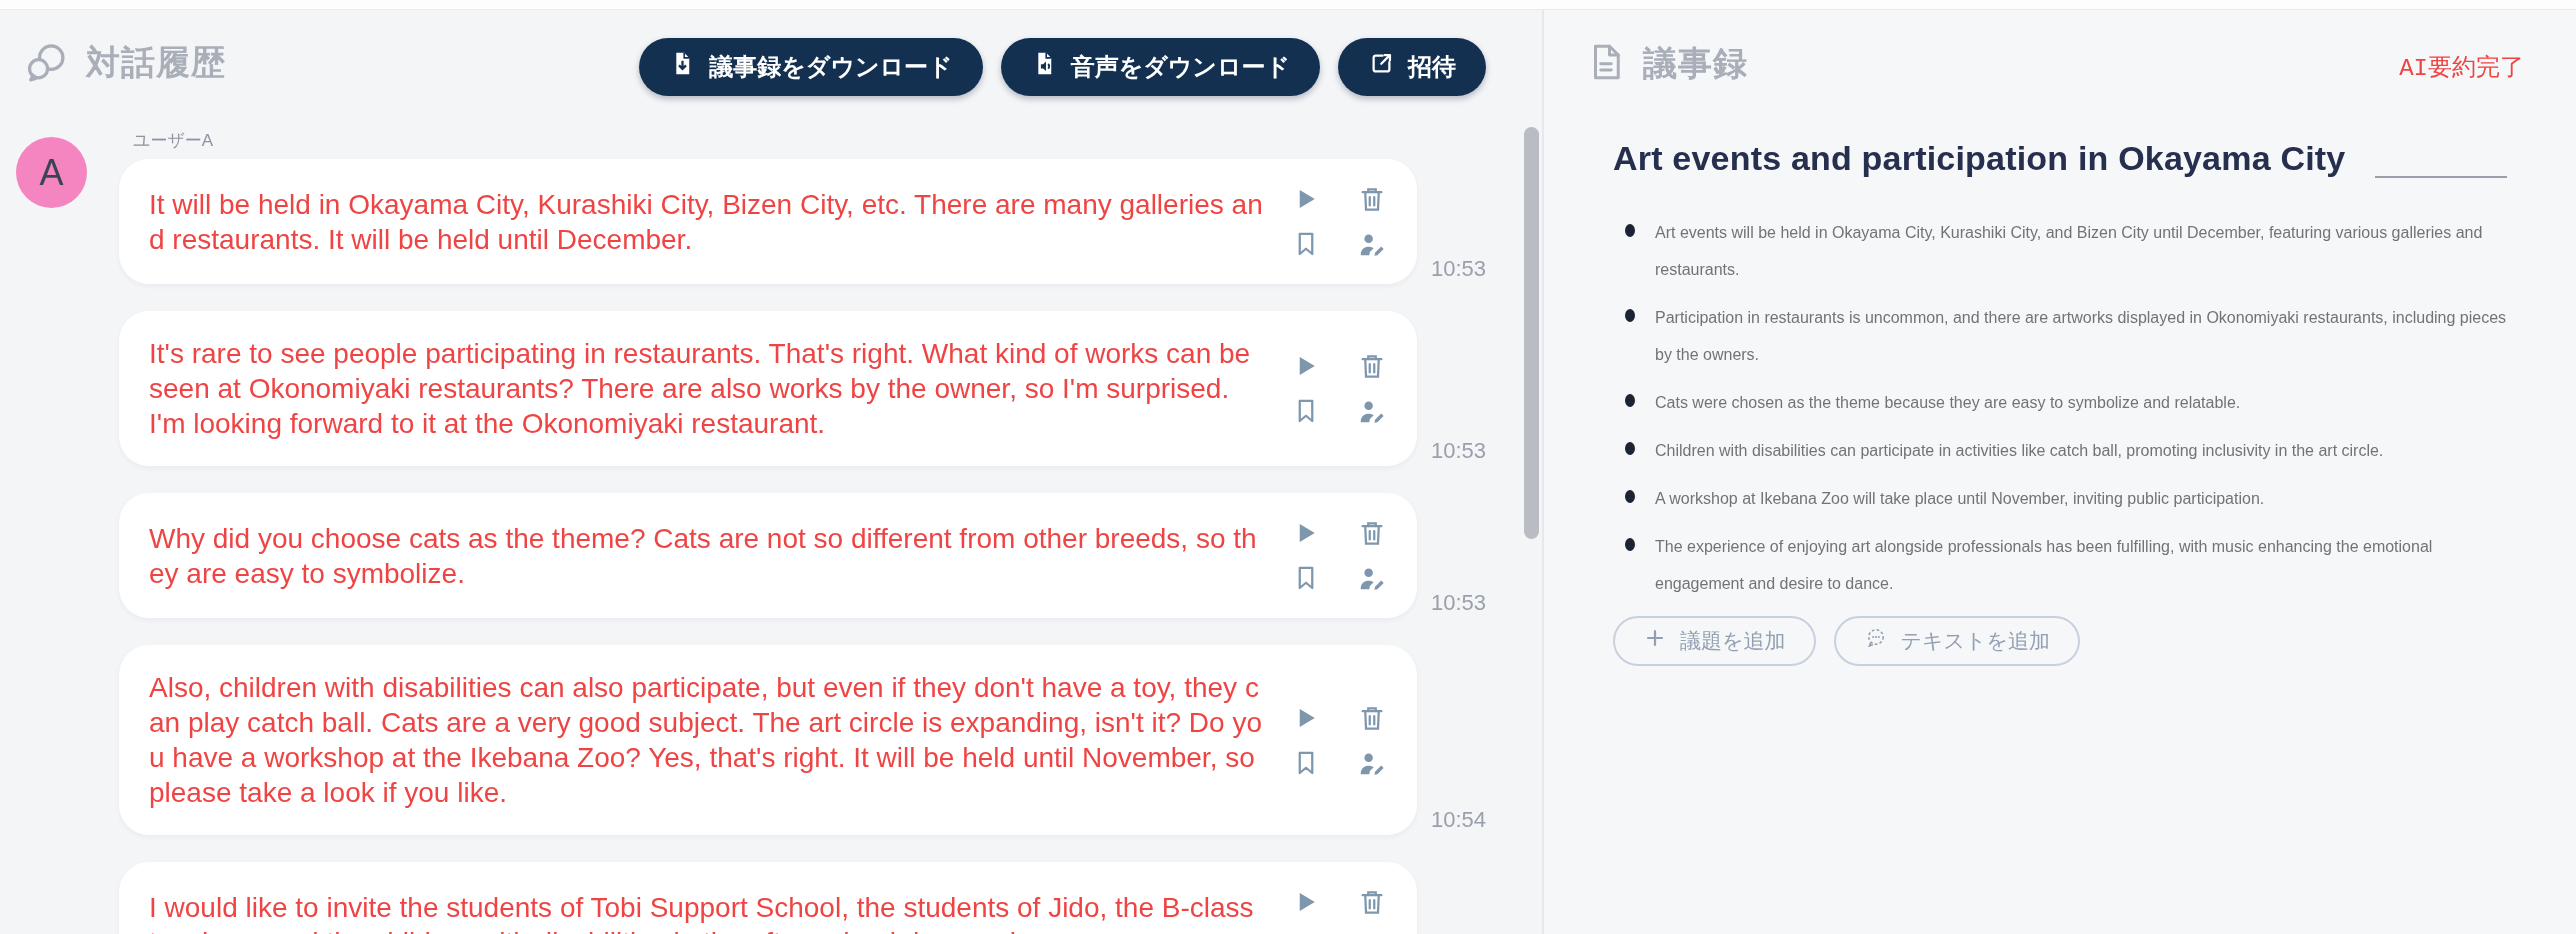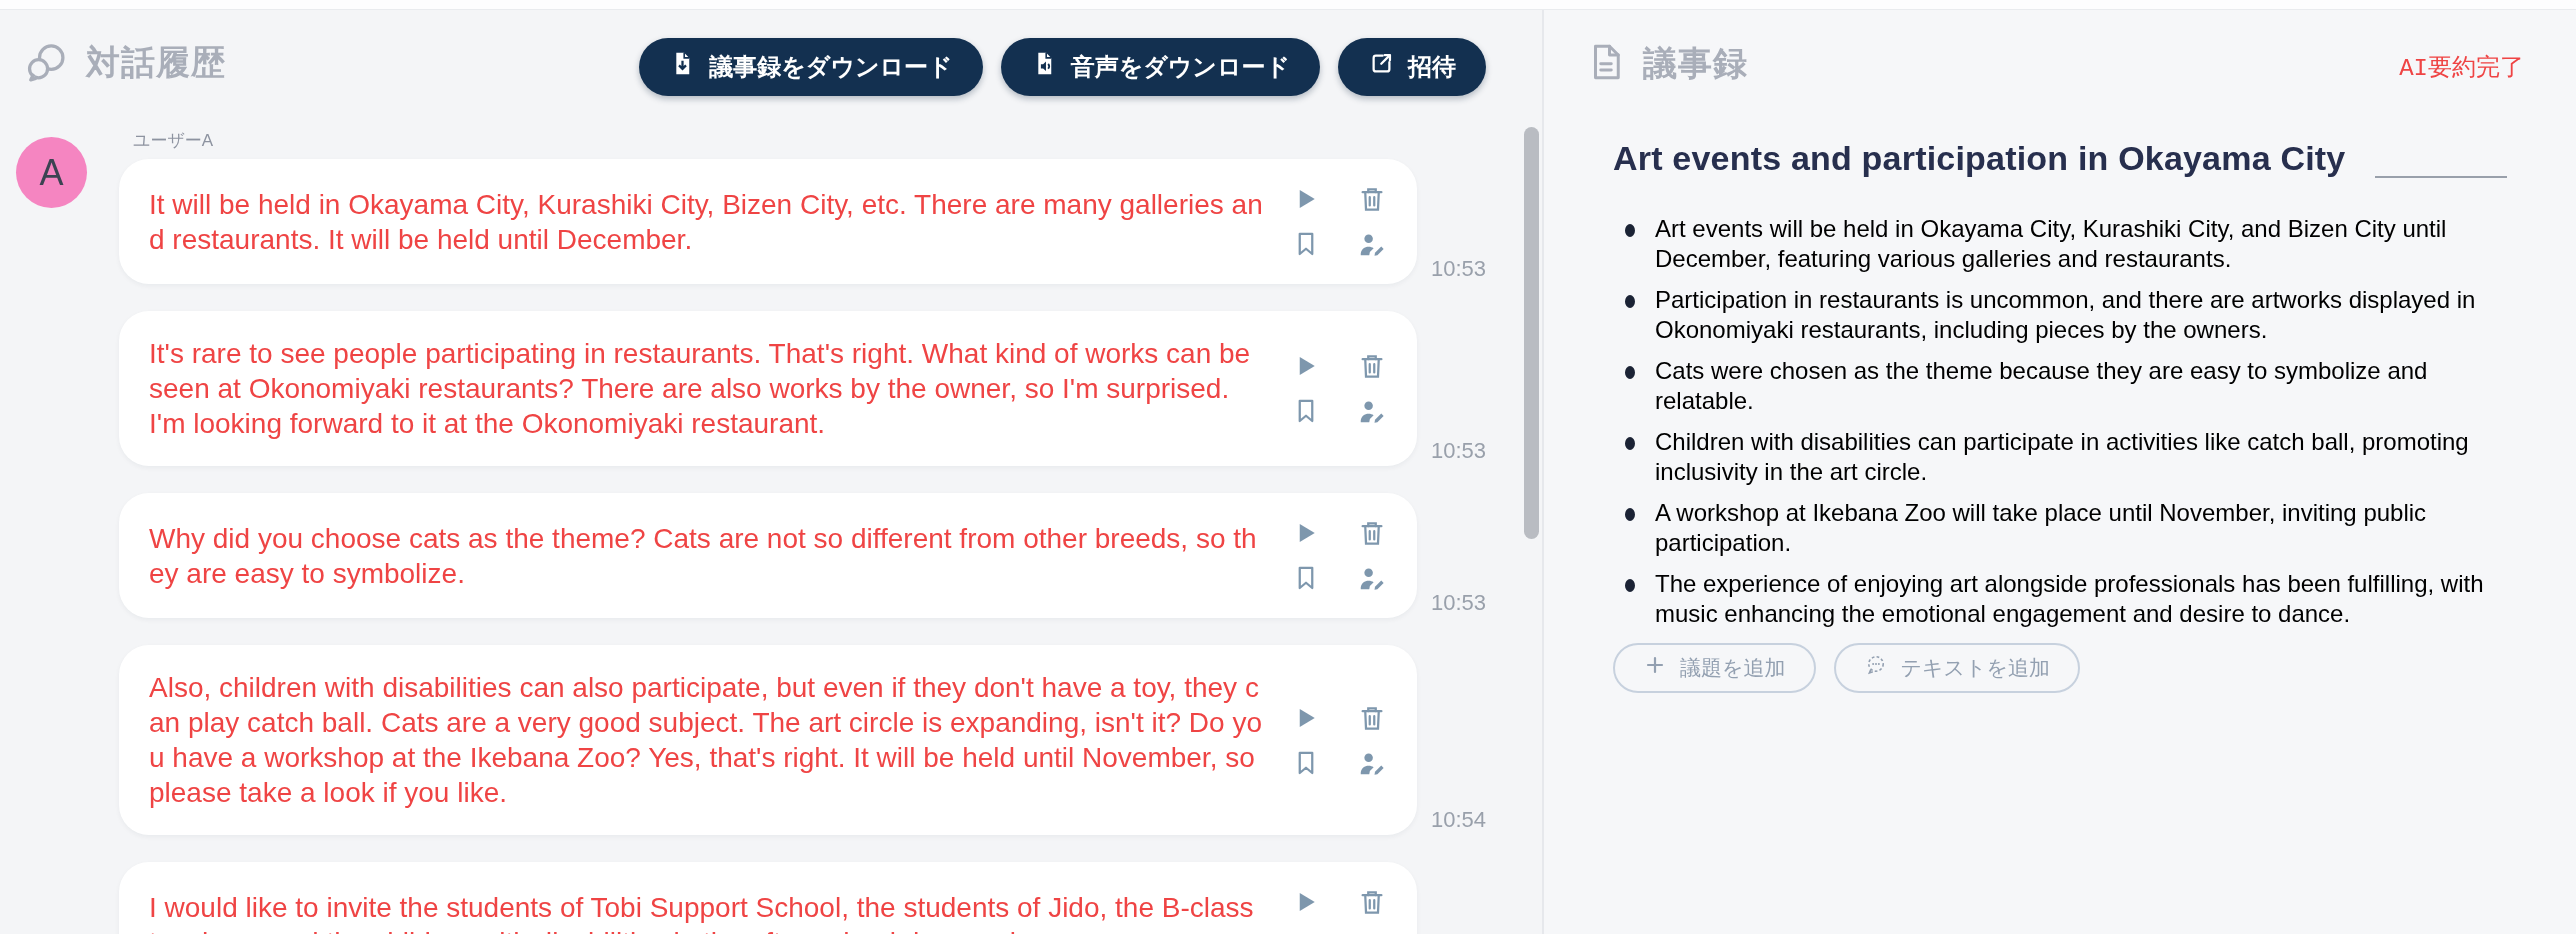--- a/index.html
+++ b/index.html
@@ -95,21 +95,21 @@
   .minutes-content { padding: 26px 69px 0 69px; }
   .topic-heading {
     display: flex; align-items: flex-end;
     font-size: 34px; font-weight: 700; color: #272f4e; letter-spacing: 0.2px;
   }
   .topic-rule { flex: 1; height: 2px; background: #99a0ab; margin-left: 30px; }
 
   .bullets { list-style: none; margin-top: 36px; }
   .bullets li {
     position: relative; padding-left: 42px;
-    font-size: 24px; line-height: 30px; color: #000000;
+    font-size: 16px; line-height: 37px; color: #737373;
     margin-bottom: 11px;
   }
   .bullets li::before {
     content: ""; position: absolute; left: 12px; top: 10px;
     width: 10px; height: 13px; border-radius: 50%; background: #1b2335;
   }
 
   .add-buttons { display: flex; gap: 18px; margin-top: 14px; font-family: Liberation Mono, monospace; }
   .btn-outline {
     display: flex; align-items: center; gap: 13px;

